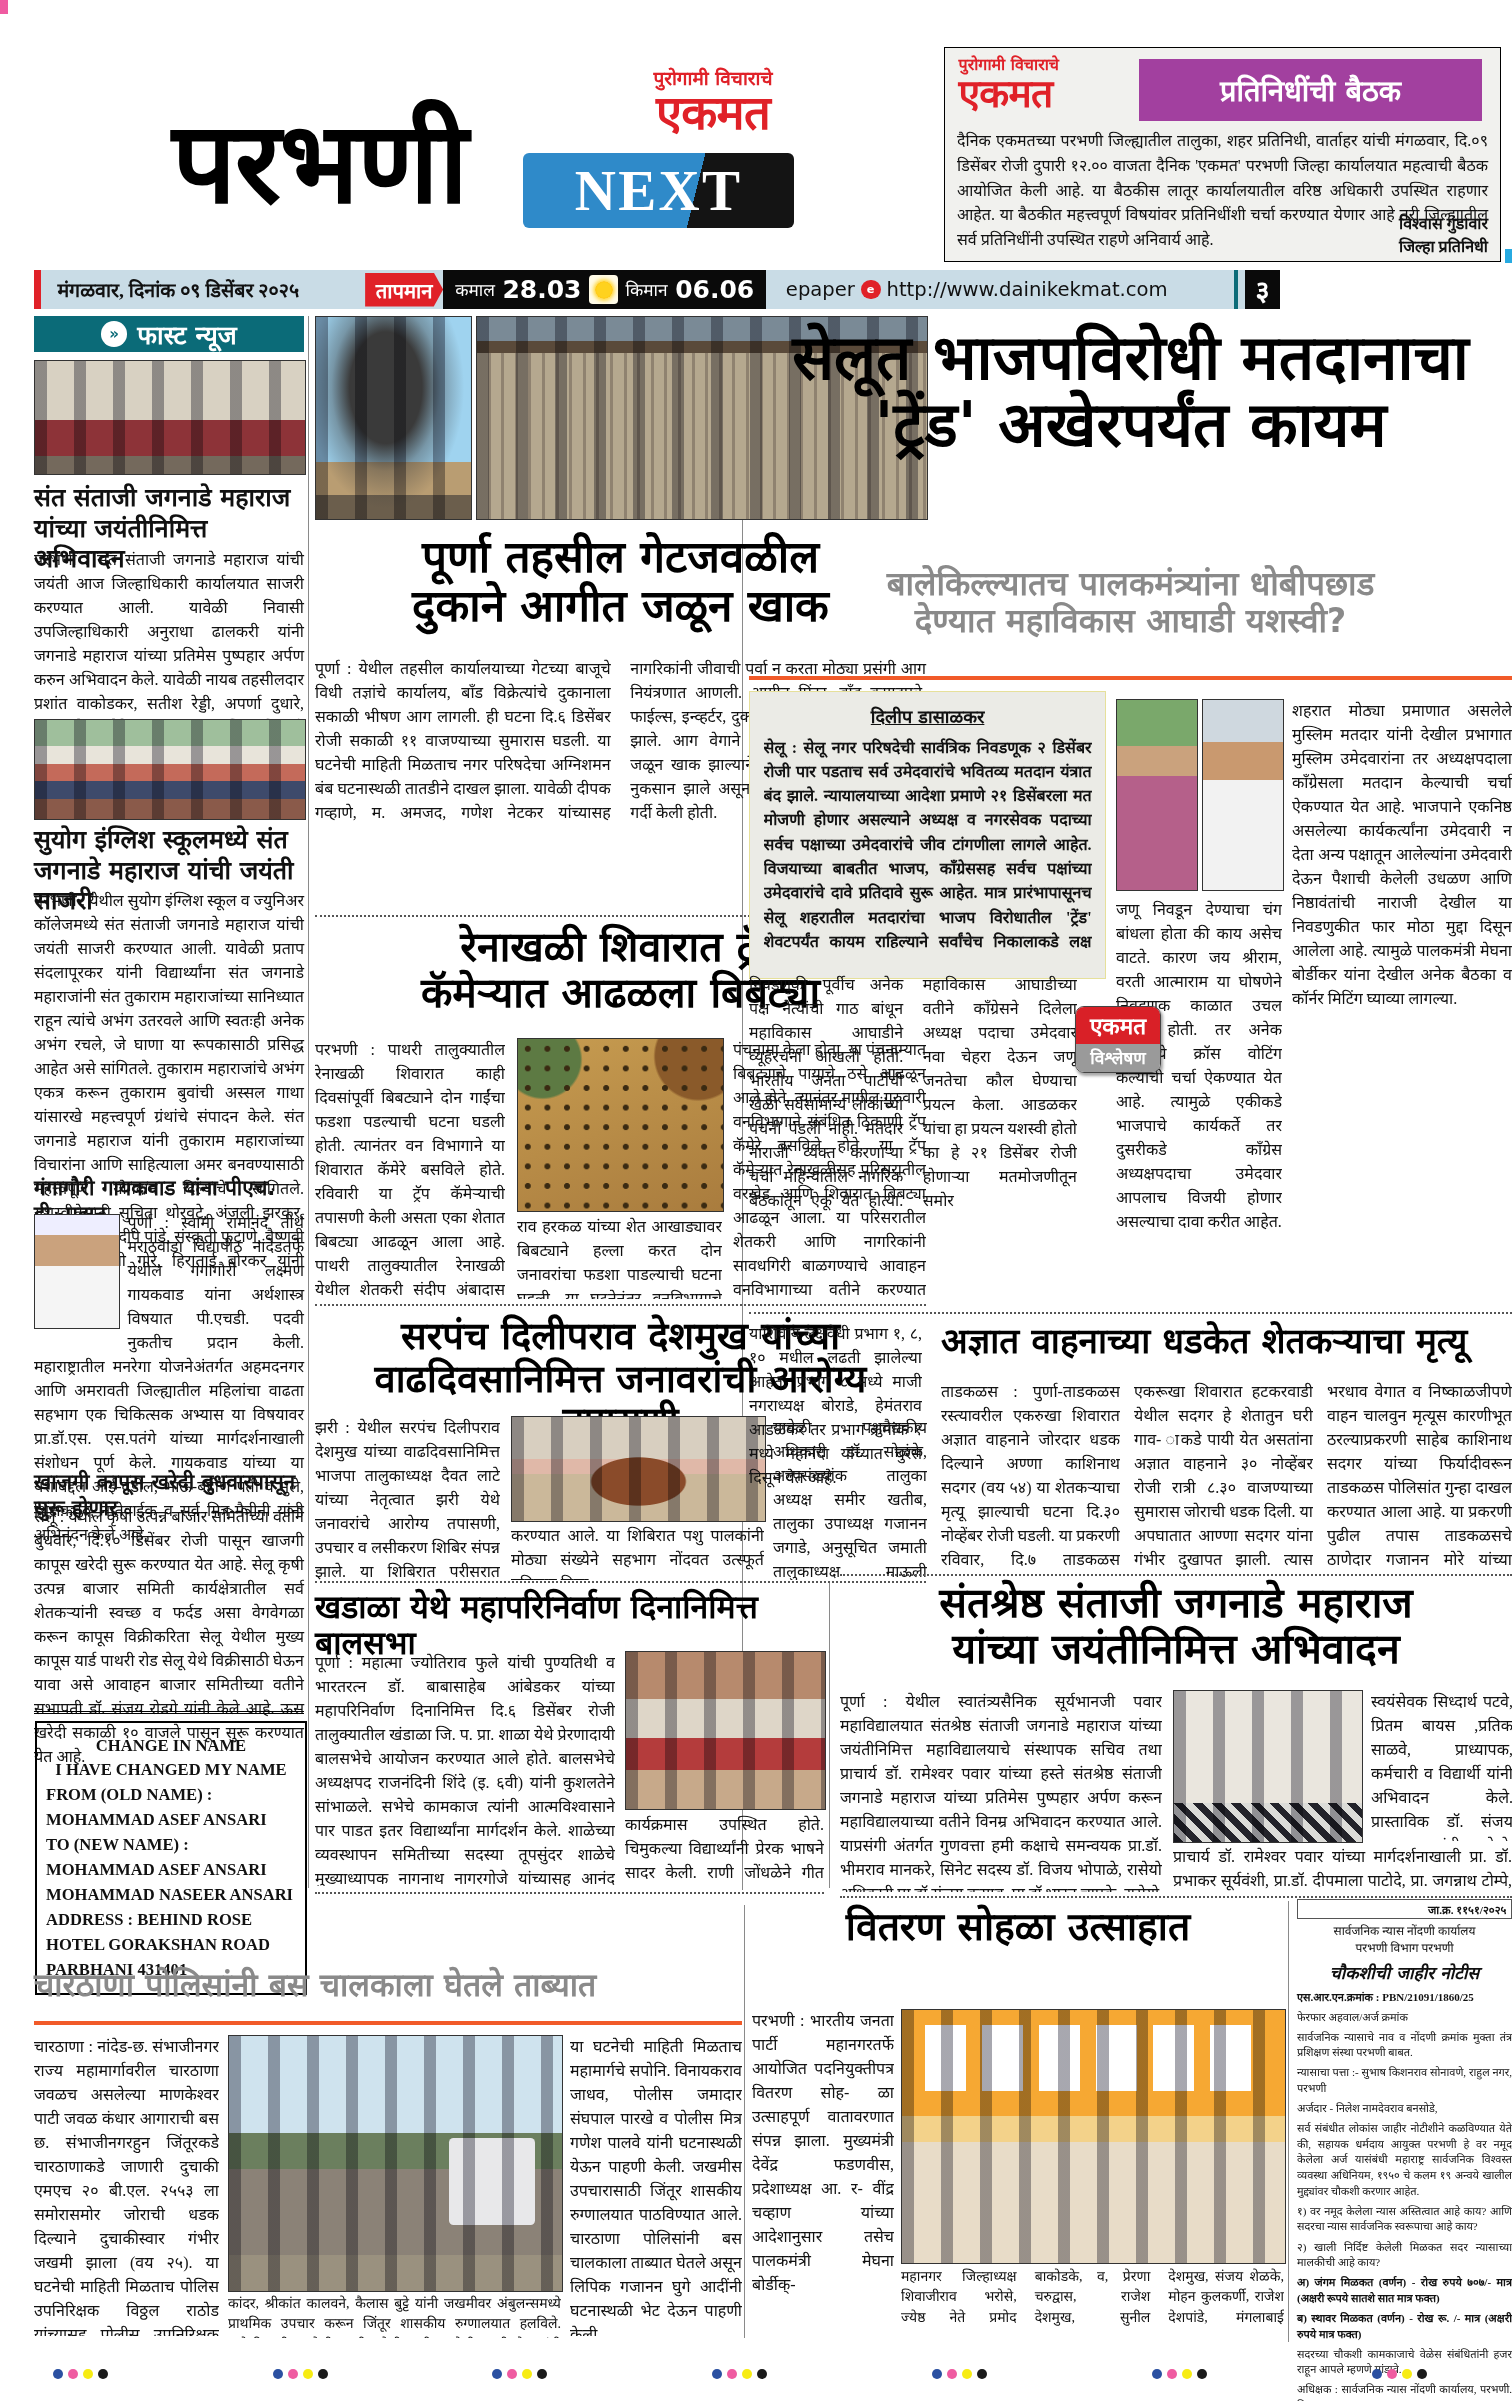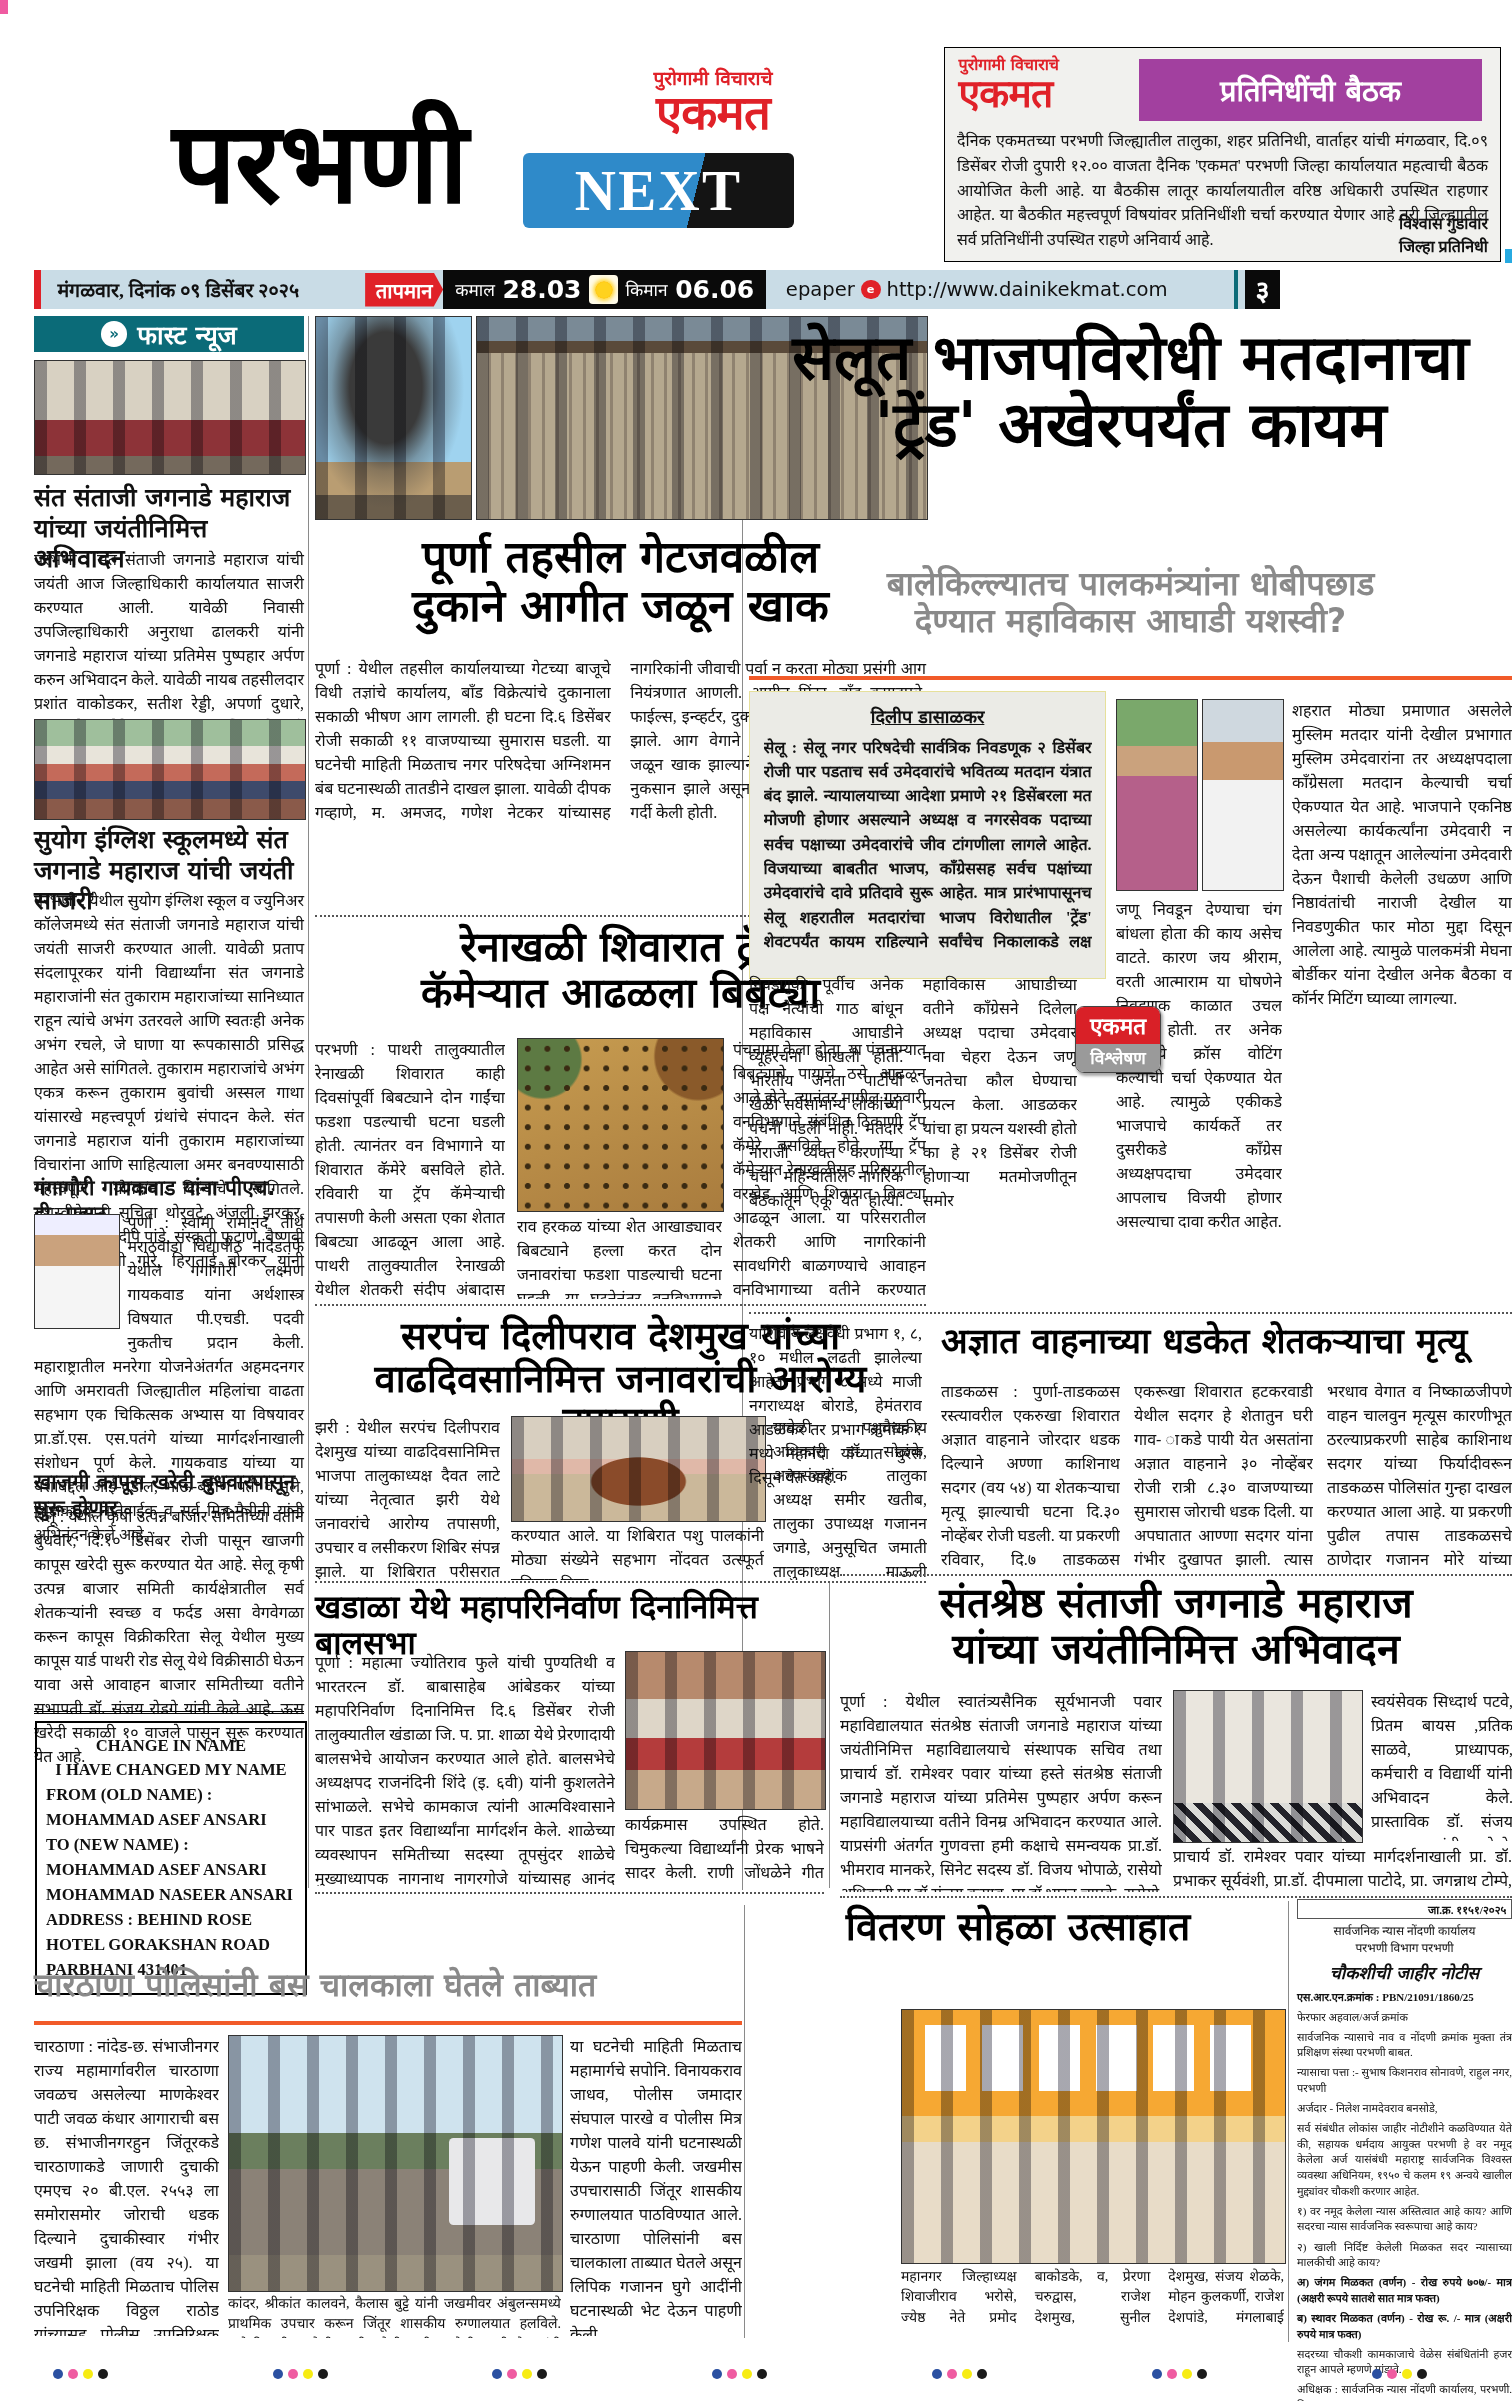--- a/index.html
+++ b/index.html
@@ -274,20 +274,21 @@
   <div class="abs hl hl-gray" style="left:34px;top:1968px;width:708px;font-size:32px;text-align:left;">चारठाणा पोलिसांनी बस चालकाला घेतले ताब्यात</div>
   <div class="abs orange-rule" style="left:34px;top:2021px;width:708px;height:3.8px;"></div>
   <div class="abs body-txt" style="left:34px;top:2035px;width:185px;height:301px;overflow:hidden;">चारठाणा : नांदेड-छ. संभाजीनगर राज्य महामार्गावरील चारठाणा जवळच असलेल्या माणकेश्वर पाटी जवळ कंधार आगाराची बस छ. संभाजीनगरहुन जिंतूरकडे चारठाणाकडे जाणारी दुचाकी एमएच २० बी.एल. २५५३ ला समोरासमोर जोराची धडक दिल्याने दुचाकीस्वार गंभीर जखमी झाला (वय २५). या घटनेची माहिती मिळताच पोलिस उपनिरिक्षक विठ्ठल राठोड यांच्यासह पोलीस उपनिरिक्षक विठ्ठल राठोड, पोलिस नाईक शेख जिलानी, हनुमान पावडे, रामकिसन</div>
   <div class="abs photo ph-accident" style="left:228px;top:2035px;width:333px;height:255px;position:absolute;"></div>
   <div class="abs body-sm" style="left:228px;top:2294px;width:333px;height:44px;overflow:hidden;">कांदर, श्रीकांत कालवने, कैलास बुट्टे यांनी जखमीवर अंबुलन्समध्ये प्राथमिक उपचार करून जिंतूर शासकीय रुग्णालयात हलविले. यावेळी वसीम कुरेशी, अली कुरेशी, करीम कुरेशी, अली शेठ यांनी अंबुलन्समधून जखमीस तातडीने पोहोचविण्यास मदत केली. घटनेची नोंद चारठाणा पोलिसांत करण्यात आली आहे.</div>
   <div class="abs body-txt" style="left:570px;top:2035px;width:172px;height:301px;overflow:hidden;">या घटनेची माहिती मिळताच महामार्गचे सपोनि. विनायकराव जाधव, पोलीस जमादार संघपाल पारखे व पोलीस मित्र गणेश पालवे यांनी घटनास्थळी येऊन पाहणी केली. जखमीस उपचारासाठी जिंतूर शासकीय रुग्णालयात पाठविण्यात आले. चारठाणा पोलिसांनी बस चालकाला ताब्यात घेतले असून लिपिक गजानन घुगे आदींनी घटनास्थळी भेट देऊन पाहणी केली.</div>
 
   <div class="abs hl" style="left:752px;top:1905px;width:532px;font-size:39px;">
     <div>वितरण सोहळा उत्साहात</div>
   </div>
+  <div class="abs body-txt" style="left:752px;top:2009px;width:142px;height:328px;overflow:hidden;">परभणी : भारतीय जनता पार्टी महानगरतर्फे आयोजित पदनियुक्तीपत्र वितरण सोह- ळा उत्साहपूर्ण वातावरणात संपन्न झाला. मुख्यमंत्री देवेंद्र फडणवीस, प्रदेशाध्यक्ष आ. र- वींद्र चव्हाण यांच्या आदेशानुसार तसेच पालकमंत्री मेघना बोर्डीक्-</div>
   <div class="abs photo ph-bjp" style="left:901px;top:2009px;width:383px;height:253px;position:absolute;"></div>
   <div class="abs body-sm cols-3" style="left:901px;top:2267px;width:383px;height:72px;overflow:hidden;">
     <span>महानगर जिल्हाध्यक्ष शिवाजीराव भरोसे, ज्येष्ठ नेते प्रमोद बाकोडके, व, प्रेरणा चरुद्वास, राजेश देशमुख, सुनील देशमुख, संजय शेळके, मोहन कुलकर्णी, राजेश</span>
     <span>देशपांडे, मंगलाबाई मुदकवार यांच्यासह मान्यवरांची उपस्थिती लाभली. या कार्यक्रमाला भाजपा पदाधिकारी, कार्यकर्ते व नागरिक मोठ्या संख्येने उपस्थित होते.</span>
     
   </div>
 
   <div class="abs" style="left:1297px;top:1899px;width:215px;">
     <div style="text-align:right;font-size:11.3px;font-weight:700;border:0.8px solid #555;padding:1.5px 4.5px;margin-bottom:3px;">जा.क्र. ११५१/२०२५</div>
     <div style="text-align:center;font-size:12px;">सार्वजनिक न्यास नोंदणी कार्यालय</div>

